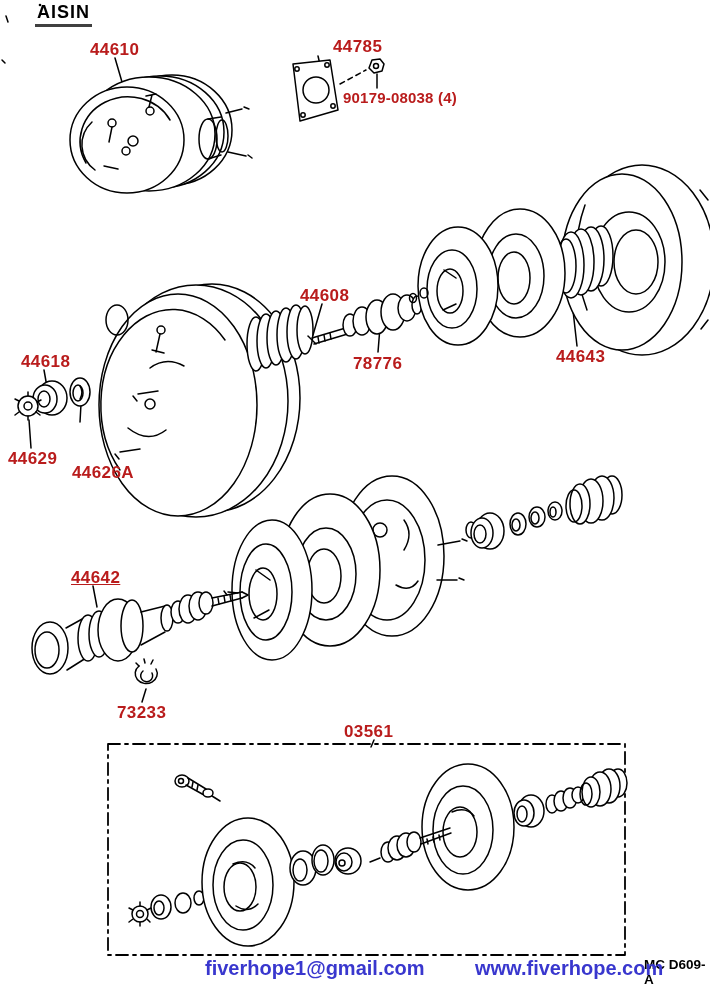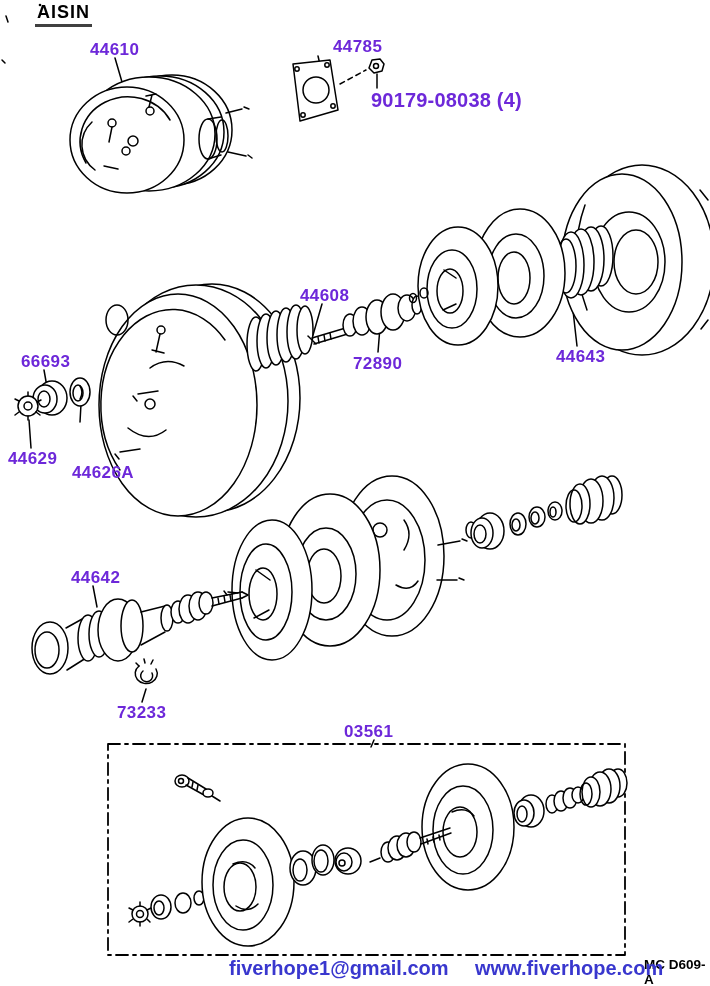--- a/index.html
+++ b/index.html
@@ -8,24 +8,24 @@
     width:710px; height:986px; position:relative; background:#ffffff;
     font-family:"Liberation Sans", sans-serif; overflow:hidden;
   }
   #art { position:absolute; left:0; top:0; z-index:1; }
   #art * { stroke:var(--line); stroke-width:1.5; fill:none; stroke-linecap:round; stroke-linejoin:round; }
   #art .w { fill:#ffffff; }
   #art .f { fill:#000000; stroke:none; }
   #art .dash { stroke-dasharray:5 4; }
   #art .kitbox { stroke-dasharray:12 5 3 5; stroke-width:1.8; }
   .lbl {
-    position:absolute; z-index:3; color:#6d28d9;
+    position:absolute; z-index:3; color:#b91c1c;
     font:600 17px "Liberation Sans", sans-serif; letter-spacing:.4px; white-space:nowrap;
   }
-  .lbl.small { font-size:20px; letter-spacing:.2px;margin-left:28px; }
+  .lbl.small { font-size:15px; letter-spacing:.2px; }
   .brand {
     position:absolute; left:35px; top:2px; z-index:3;
     font:bold 18px "Liberation Sans", sans-serif; letter-spacing:1px;
     border-bottom:3px solid #404040; padding:0 2px 1px 2px;
   }
   .footer-text { position:absolute; z-index:3; font:bold 20px "Liberation Sans", sans-serif;
     color:var(--link-blue); text-decoration:none; }
   .drawing-code { position:absolute; z-index:2; font:600 13.5px "Liberation Sans", sans-serif; color:#000;padding-left:48px; }
 </style>
 </head>
@@ -305,24 +305,24 @@
     <ellipse class="w" cx="600" cy="789" rx="11" ry="17"></ellipse>
     <ellipse class="w" cx="591" cy="792" rx="9" ry="15"></ellipse>
     <ellipse cx="586" cy="794" rx="6" ry="11"></ellipse>
   </g>
 </svg>
 
 <div class="lbl" style="left:90px;  top:40px;">44610</div>
 <div class="lbl" style="left:297px; top:37px;margin-left:36px;">44785</div>
 <div class="lbl small" style="left:343px; top:89px;">90179-08038 (4)</div>
 <div class="lbl" style="left:300px; top:286px;">44608</div>
-<div class="lbl" style="left:353px; top:354px;">72890</div>
+<div class="lbl" style="left:353px; top:354px;">78776</div>
 <div class="lbl" style="left:556px; top:347px;">44643</div>
-<div class="lbl" style="left:21px;  top:352px;">66693</div>
+<div class="lbl" style="left:21px;  top:352px;">44618</div>
 <div class="lbl" style="left:72px;  top:423px;margin-top:40px;">44626A</div>
 <div class="lbl" style="left:8px;   top:449px;">44629</div>
-<div class="lbl" style="left:71px;  top:568px;">44642</div>
+<div class="lbl" style="left:71px;  top:568px;text-decoration:underline;">44642</div>
 <div class="lbl" style="left:117px; top:703px;">73233</div>
 <div class="lbl" style="left:344px; top:722px;">03561</div>
 
 <span class="drawing-code" style="left:596px; top:957px;">MC D609-A</span>
-<a class="footer-text" style="left:205px; top:957px;margin-left:24px;">fiverhope1@gmail.com</a>
+<a class="footer-text" style="left:205px; top:957px;">fiverhope1@gmail.com</a>
 <a class="footer-text" style="left:475px; top:957px;text-align:right;">www.fiverhope.com</a>
 
 </body></html>

